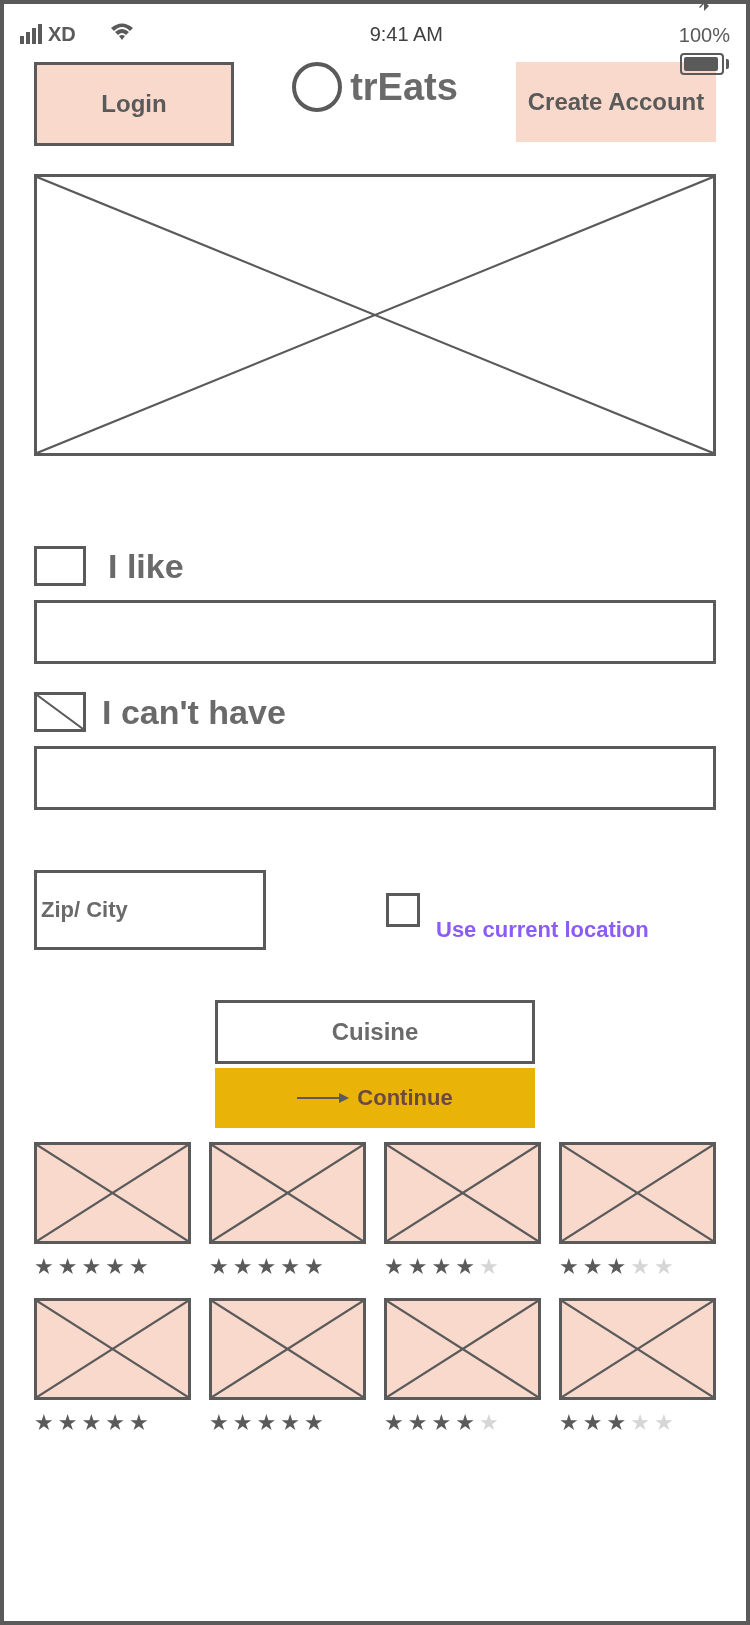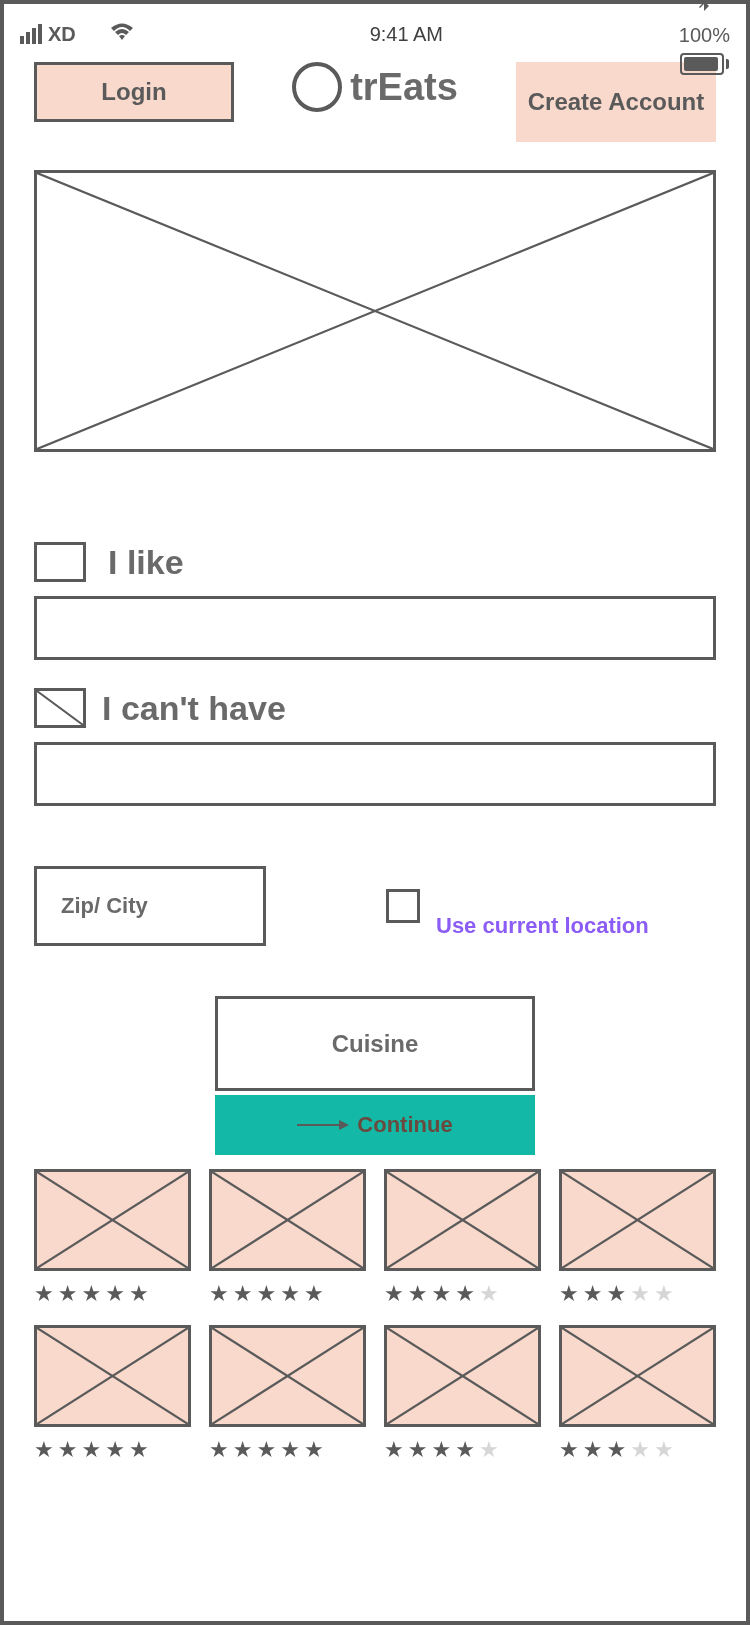--- a/index.html
+++ b/index.html
@@ -32,45 +32,45 @@
 .carrier { font-weight: 600; margin-left: 2px; }
 .wifi-icon { font-size: 20px; margin-left: 30px; }
 .status-time { font-size: 20px; color: #404040; }
 .battery { display:flex; align-items:center; gap:2px; }
 .battery-body { width: 44px; height: 22px; border: 2px solid #5a5a5a; border-radius: 4px; position: relative; }
 .battery-body::after { content:""; position:absolute; left:2px; top:2px; bottom:2px; right:4px; background:#5a5a5a; border-radius:2px;}
 .battery-tip { width: 3px; height: 10px; background:#5a5a5a; border-radius:0 2px 2px 0; }
 
 .header { display:flex; align-items:flex-start; justify-content:space-between; padding: 14px 30px 0; }
 .login-btn, .create-btn { background:#f8d9cc; font-size:24px; font-weight:700; color:#5a5a5a; display:flex; align-items:center; justify-content:center; }
-.login-btn { width: 200px; height: 60px; border:3px solid #5a5a5a; }
+.login-btn { width: 200px; height: 84px; border:3px solid #5a5a5a; }
 .create-btn { width: 200px; height: 80px; border:none; }
 .logo-wrap { display:flex; align-items:center; gap:8px; }
 .logo-circle { width:50px; height:50px; border:4px solid #5a5a5a; border-radius:50%; }
 .app-name { font-size:38px; font-weight:700; color:#6a6a6a; }
 
 .hero { margin: 28px 30px 0; height: 282px; border:3px solid #5a5a5a; position:relative; }
 .hero svg { position:absolute; inset:0; width:100%; height:100%; }
 
 .section { padding: 0 30px; }
 .field-row { display:flex; align-items:center; gap:22px; margin-top:90px; }
 .field-row.second { margin-top:28px;gap:16px; }
 .small-box { width:52px; height:40px; border:3px solid #5a5a5a; position:relative; }
 .small-box.crossed svg { position:absolute; inset:0; width:100%; height:100%; }
 .field-label { font-size:34px; font-weight:700; color:#6a6a6a; }
 .big-input { margin-top:14px; width:100%; height:64px; border:3px solid #5a5a5a; }
 
 .location-row { display:flex; align-items:center; padding:0 30px; margin-top:60px; gap:120px; }
-.zip-input { width:232px; height:80px; border:3px solid #5a5a5a; display:flex; align-items:center; padding-left:24px; color:#6a6a6a; font-size:22px; font-weight:600; }
+.zip-input { width:232px; height:80px; border:3px solid #5a5a5a; display:flex; align-items:center; padding-left:4px; color:#6a6a6a; font-size:22px; font-weight:600; }
 .loc-checkbox { width:34px; height:34px; border:3px solid #5a5a5a; }
 .loc-label { font-size:22px; font-weight:600; color:#8b5cf6;margin-top:40px; }
 .loc-right { display:flex; align-items:center; gap:16px; }
 
-.cuisine-btn { width:320px; height:95px; border:3px solid #5a5a5a; margin: 50px auto 0; display:flex; align-items:center; justify-content:center; font-size:24px; font-weight:700; color:#6a6a6a; }
-.continue-btn { width:320px; height:60px; background:#14b8a6; margin: 4px auto 0; display:flex; align-items:center; justify-content:center; gap:10px; font-size:22px; font-weight:700; color:#6a4a3f; }
+.cuisine-btn { width:320px; height:64px; border:3px solid #5a5a5a; margin: 50px auto 0; display:flex; align-items:center; justify-content:center; font-size:24px; font-weight:700; color:#6a6a6a; }
+.continue-btn { width:320px; height:60px; background:#eab308; margin: 4px auto 0; display:flex; align-items:center; justify-content:center; gap:10px; font-size:22px; font-weight:700; color:#6a4a3f; }
 .arrow { width:50px; height:2px; background:#5a5a5a; position:relative; }
 .arrow::after { content:""; position:absolute; right:-2px; top:-4px; border-left:10px solid #5a5a5a; border-top:5px solid transparent; border-bottom:5px solid transparent; }
 
 .grid { display:grid; grid-template-columns: repeat(4, 1fr); gap:18px; padding: 14px 30px 0; }
 .card { }
 .thumb { width:100%; height:102px; border:3px solid #5a5a5a; background:#f8d9cc; position:relative; }
 .thumb svg { position:absolute; inset:0; width:100%; height:100%; }
 .stars { display:flex; gap:4px; margin-top:10px; }
 .star { font-size:22px; color:#d6d6d6; }
 .star.filled { color:#5a5a5a; }

